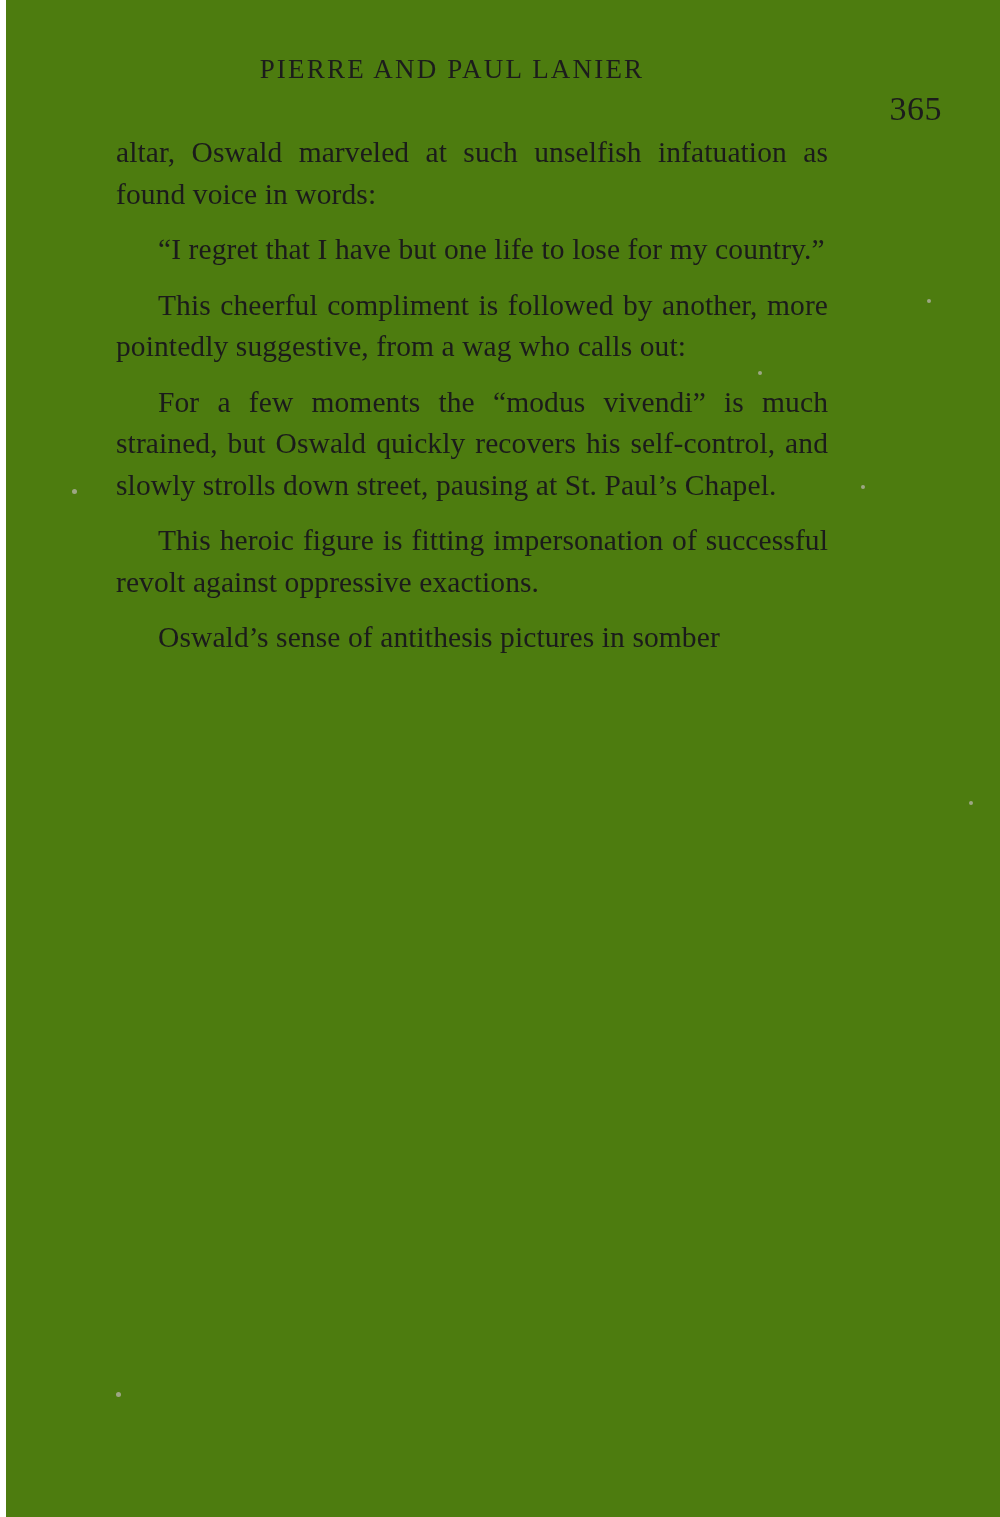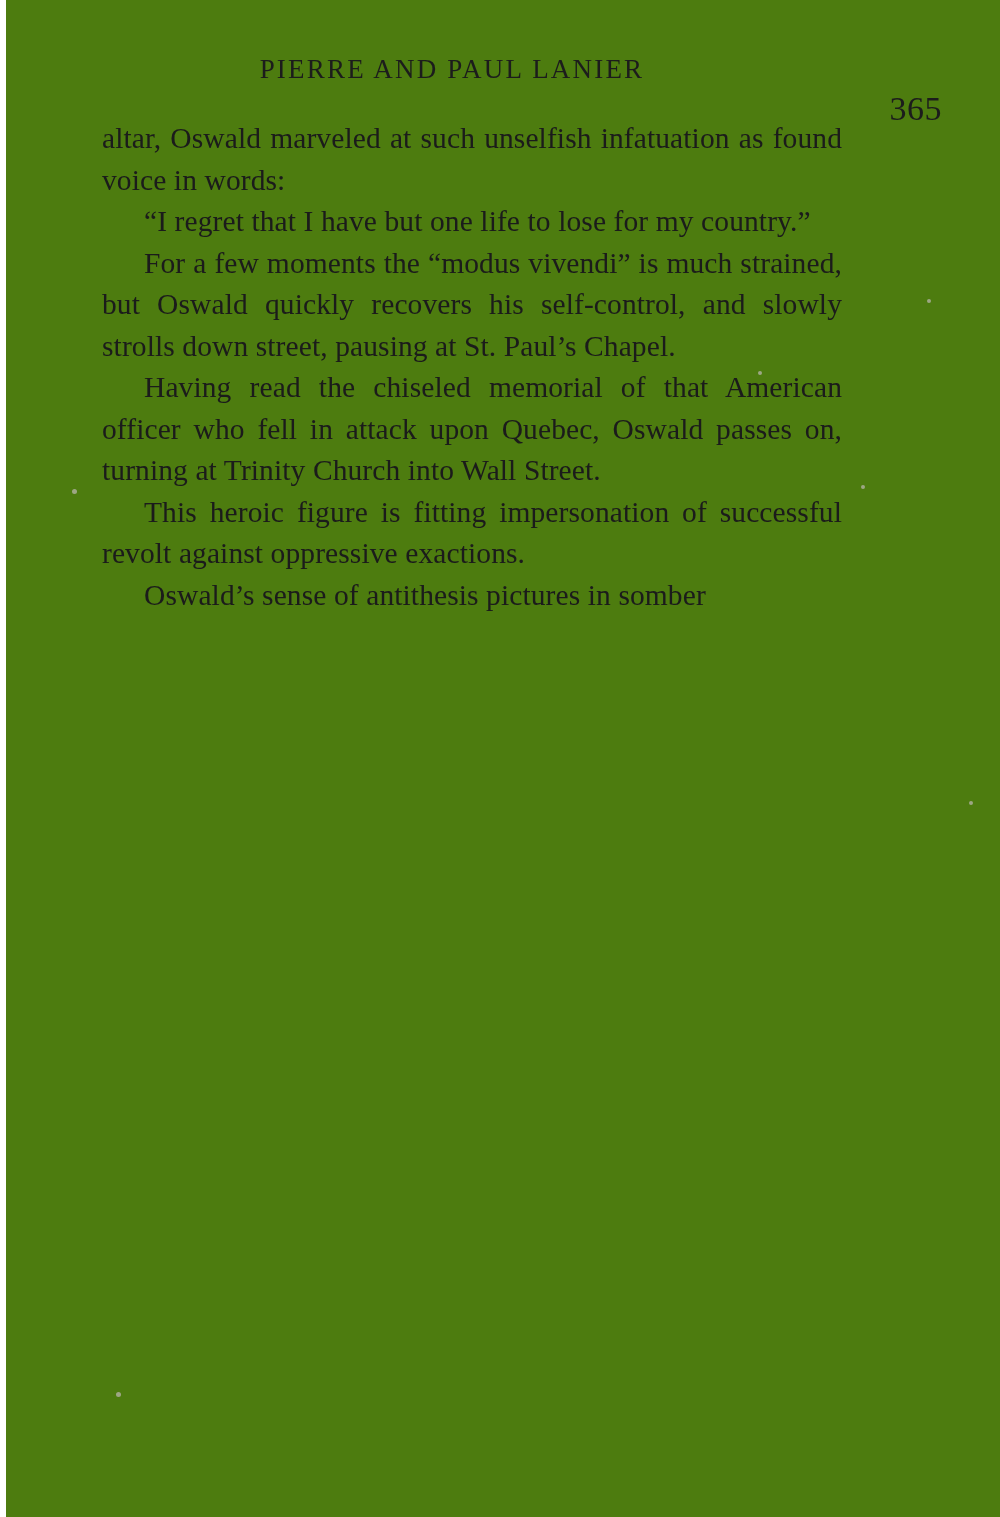--- a/index.html
+++ b/index.html
@@ -52,21 +52,21 @@
     letter-spacing: 0.5px;
     margin-top: 42px;
   }
   .body-text {
     position: absolute;
     left: 96px;
     top: 118px;
     width: 740px;
   }
   p.para {
-    margin: 0;
+    margin: 14px;
     font-size: 29.5px;
     line-height: 41.5px;
     text-align: justify;
     text-justify: inter-word;
     color: #1b1b1b;
     letter-spacing: 0.1px;
   }
   p.indent {
     text-indent: 42px;
   }
@@ -84,22 +84,22 @@
 <div class="page">
 
   <div class="header">
     <div class="header-title">PIERRE AND PAUL LANIER</div>
     <div class="header-pagenum">365</div>
   </div>
 
   <div class="body-text">
     <p class="para">altar, Oswald marveled at such unselfish infatuation as found voice in words:</p>
     <p class="para indent">“I regret that I have but one life to lose for my country.”</p>
+    <p class="para indent">This cheerful compliment is followed by another, more pointedly suggestive, from a wag who calls out:</p>
     <p class="para indent">For a few moments the “modus vivendi” is much strained, but Oswald quickly recovers his self-control, and slowly strolls down street, pausing at St. Paul’s Chapel.</p>
-    <p class="para indent">Having read the chiseled memorial of that American officer who fell in attack upon Quebec, Oswald passes on, turning at Trinity Church into Wall Street.</p>
     <p class="para indent">This heroic figure is fitting impersonation of successful revolt against oppressive exactions.</p>
     <p class="para indent">Oswald’s sense of antithesis pictures in somber</p>
   </div>
 
   <div class="speck" style="left:66px;  top:489px;  width:5px; height:5px;"></div>
   <div class="speck" style="left:855px; top:485px;  width:4px; height:4px;"></div>
   <div class="speck" style="left:921px; top:299px;  width:4px; height:4px;"></div>
   <div class="speck" style="left:963px; top:801px;  width:4px; height:4px;"></div>
   <div class="speck" style="left:110px; top:1392px; width:5px; height:5px;"></div>
   <div class="speck" style="left:752px; top:371px;  width:4px; height:4px;"></div>

